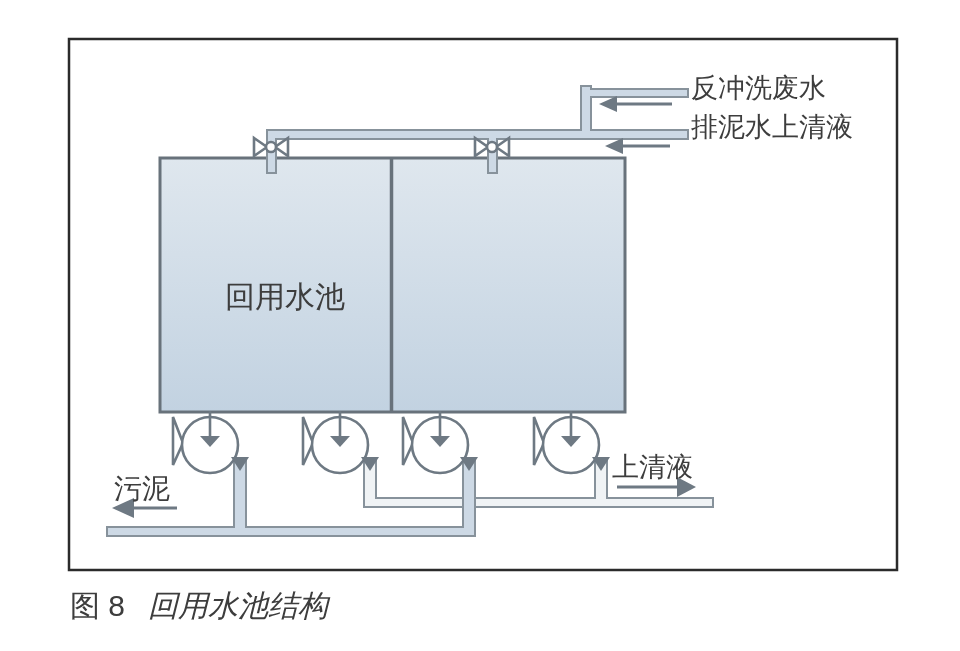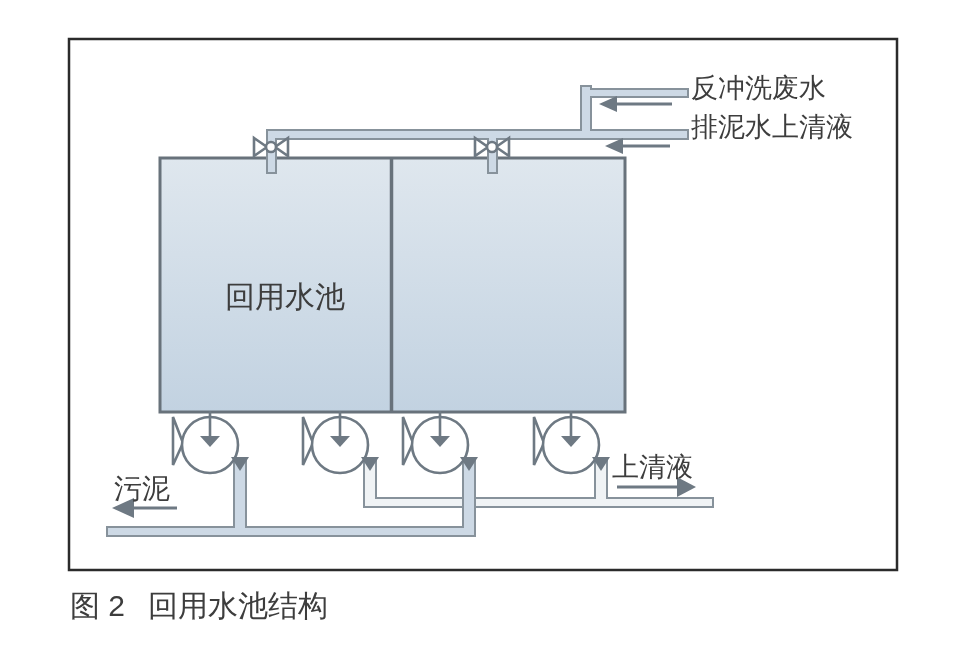--- a/index.html
+++ b/index.html
@@ -13,21 +13,21 @@
   .pipeLight{fill:var(--pipe_fill_light);stroke:var(--pipe_stroke);stroke-width:2;}
   .sym{fill:var(--symbol_fill);stroke:var(--diagram_line);stroke-width:2.6;}
   .ln{stroke:var(--diagram_line);stroke-width:2.6;fill:none;}
   .arr{fill:var(--diagram_line);stroke:none;}
   .arrln{stroke:var(--diagram_line);stroke-width:3;fill:none;}
   .lbl{fill:var(--text);font-family:"Liberation Sans",sans-serif;}
   .stopTop{stop-color:var(--tank_fill_top);}
   .stopBottom{stop-color:var(--tank_fill_bottom);}
   .caption{position:absolute;left:70px;top:586px;font-size:30px;color:var(--text);
            white-space:nowrap;}
-  .caption .title{margin-left:23px;}
+  .caption .title{margin-left:23px;font-style:italic;}
 </style>
 </head>
 <body>
 
 <svg width="960" height="651" viewBox="0 0 960 651">
   <defs>
     <linearGradient id="tankGrad" x1="0" y1="0" x2="0" y2="1">
       <stop offset="0" class="stopTop"></stop>
       <stop offset="1" class="stopBottom"></stop>
     </linearGradient>
@@ -104,14 +104,14 @@
   </g>
 
   <text class="lbl" x="691" y="97" font-size="27">反冲洗废水</text>
   <text class="lbl" x="691" y="136" font-size="27">排泥水上清液</text>
   <text class="lbl" x="285" y="307" font-size="30" text-anchor="middle">回用水池</text>
   <text class="lbl" x="114" y="498" font-size="28">污泥</text>
   <text class="lbl" x="612" y="476" font-size="27">上清液</text>
 </svg>
 
 <div class="caption">
-  <span>图 2</span><span class="title">回用水池结构</span>
+  <span>图 8</span><span class="title">回用水池结构</span>
 </div>
 
 </body></html>

